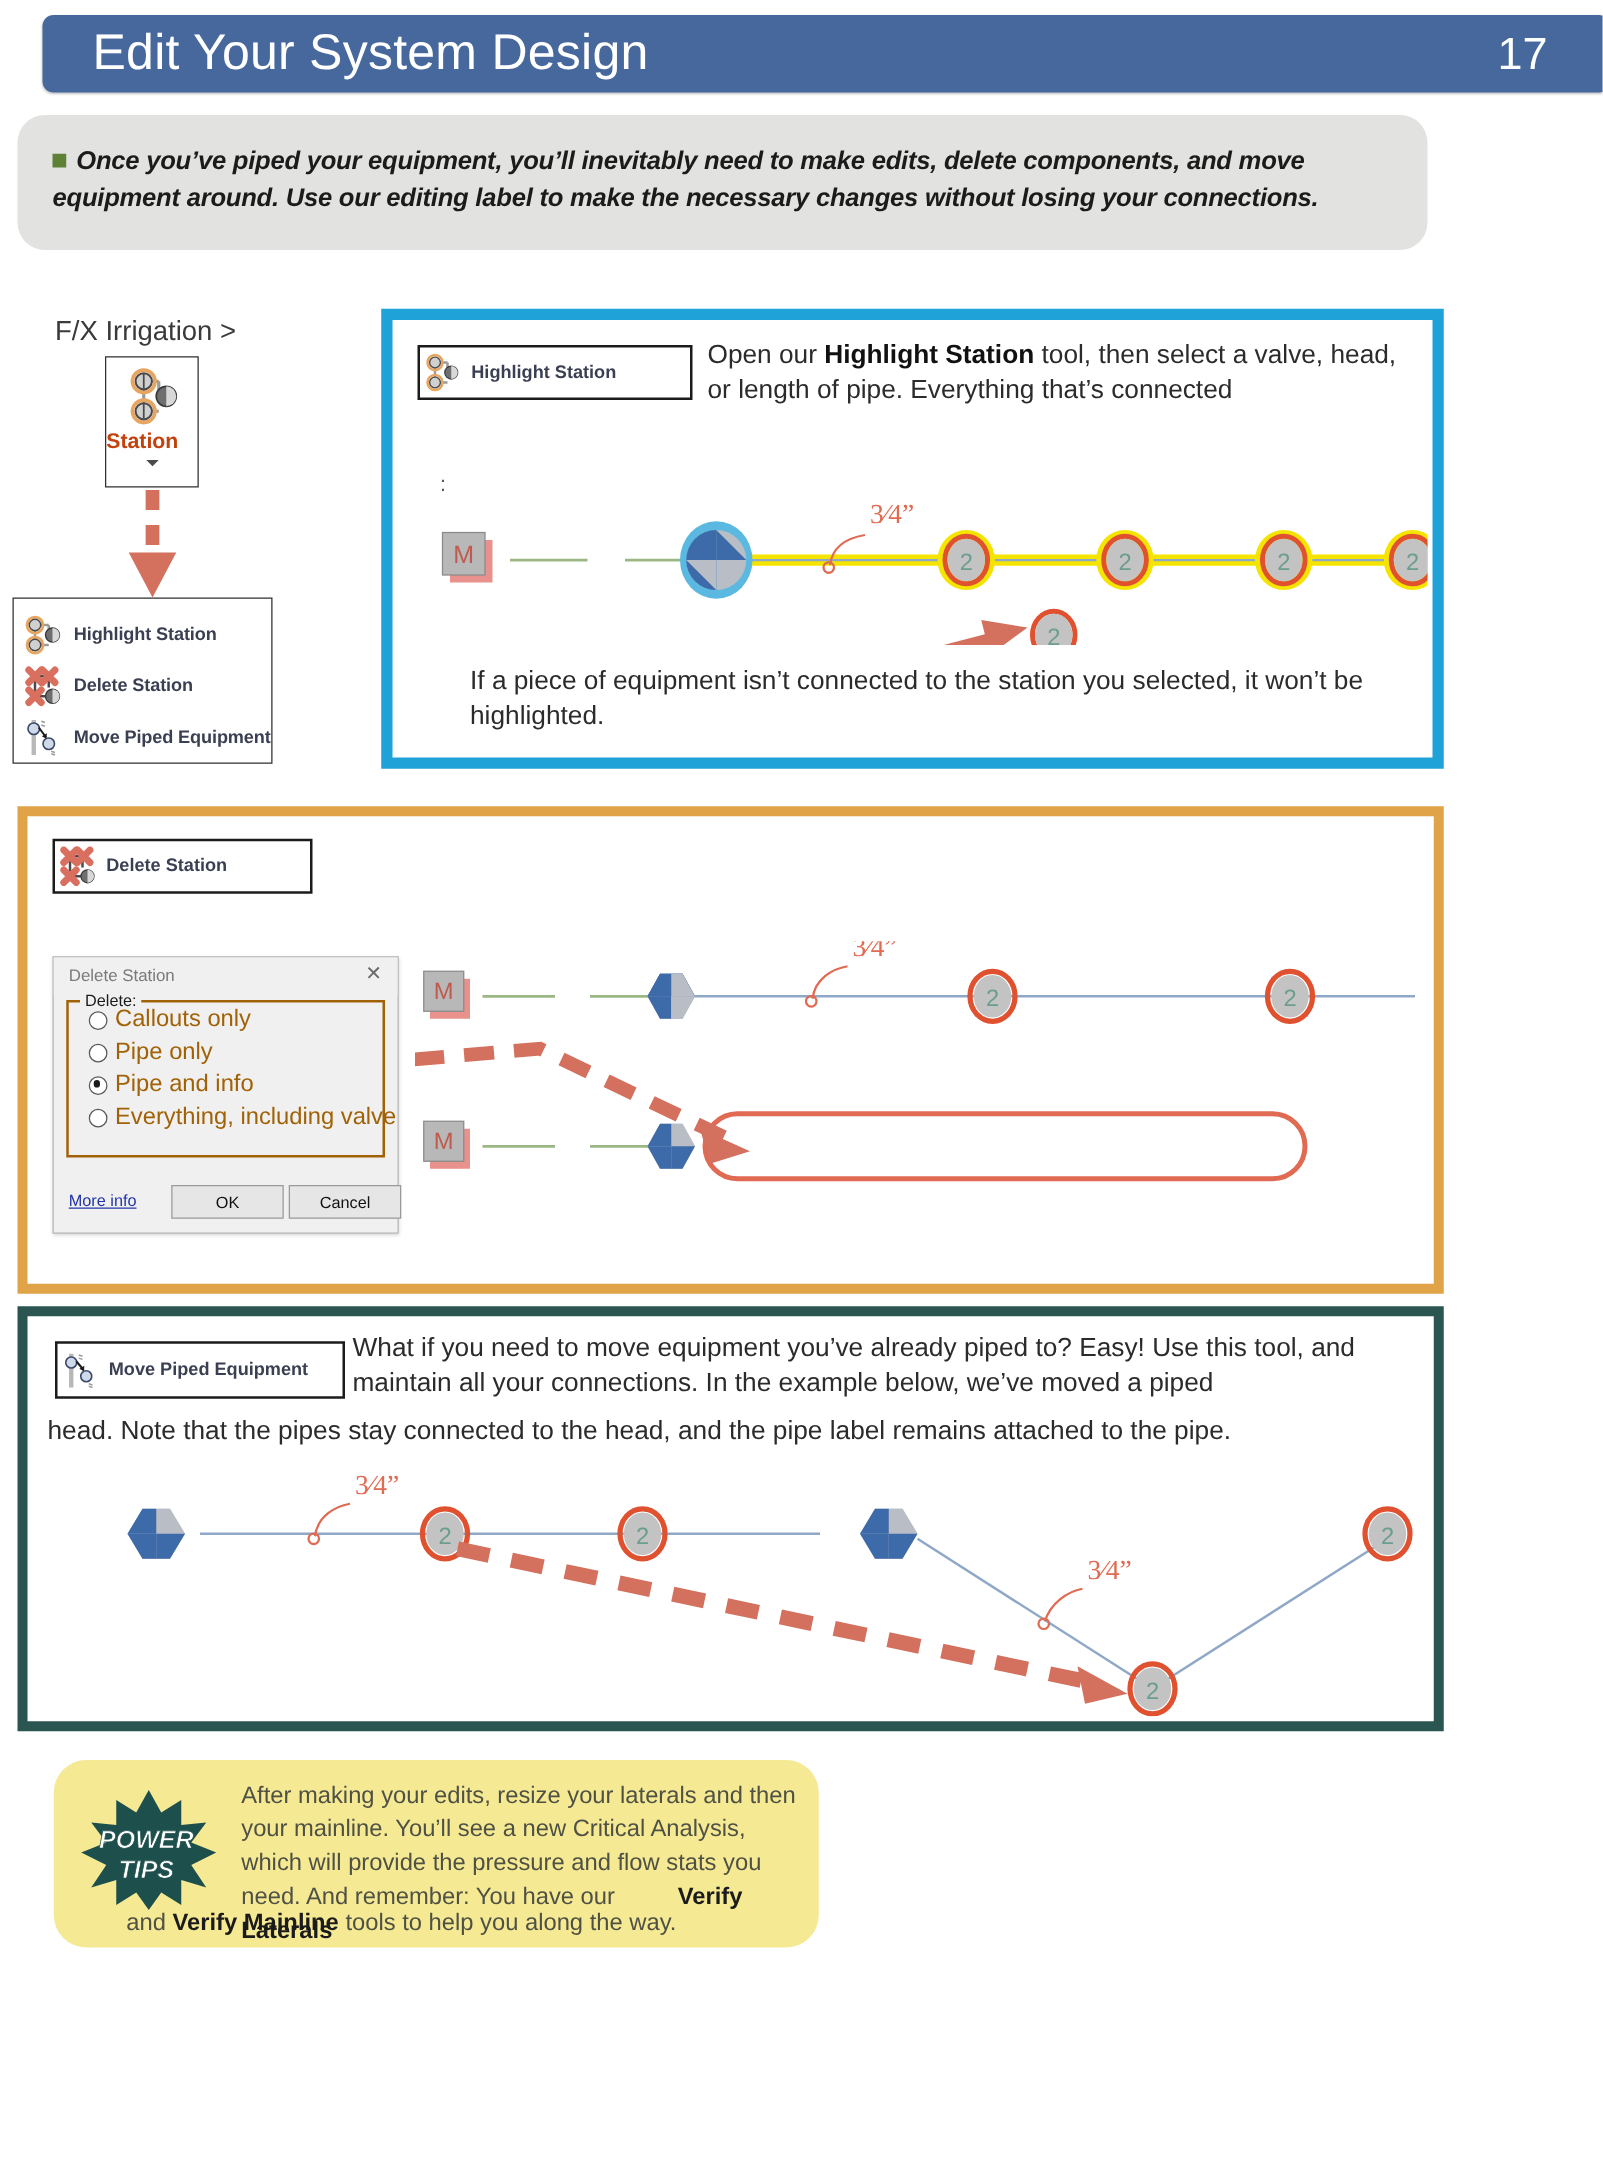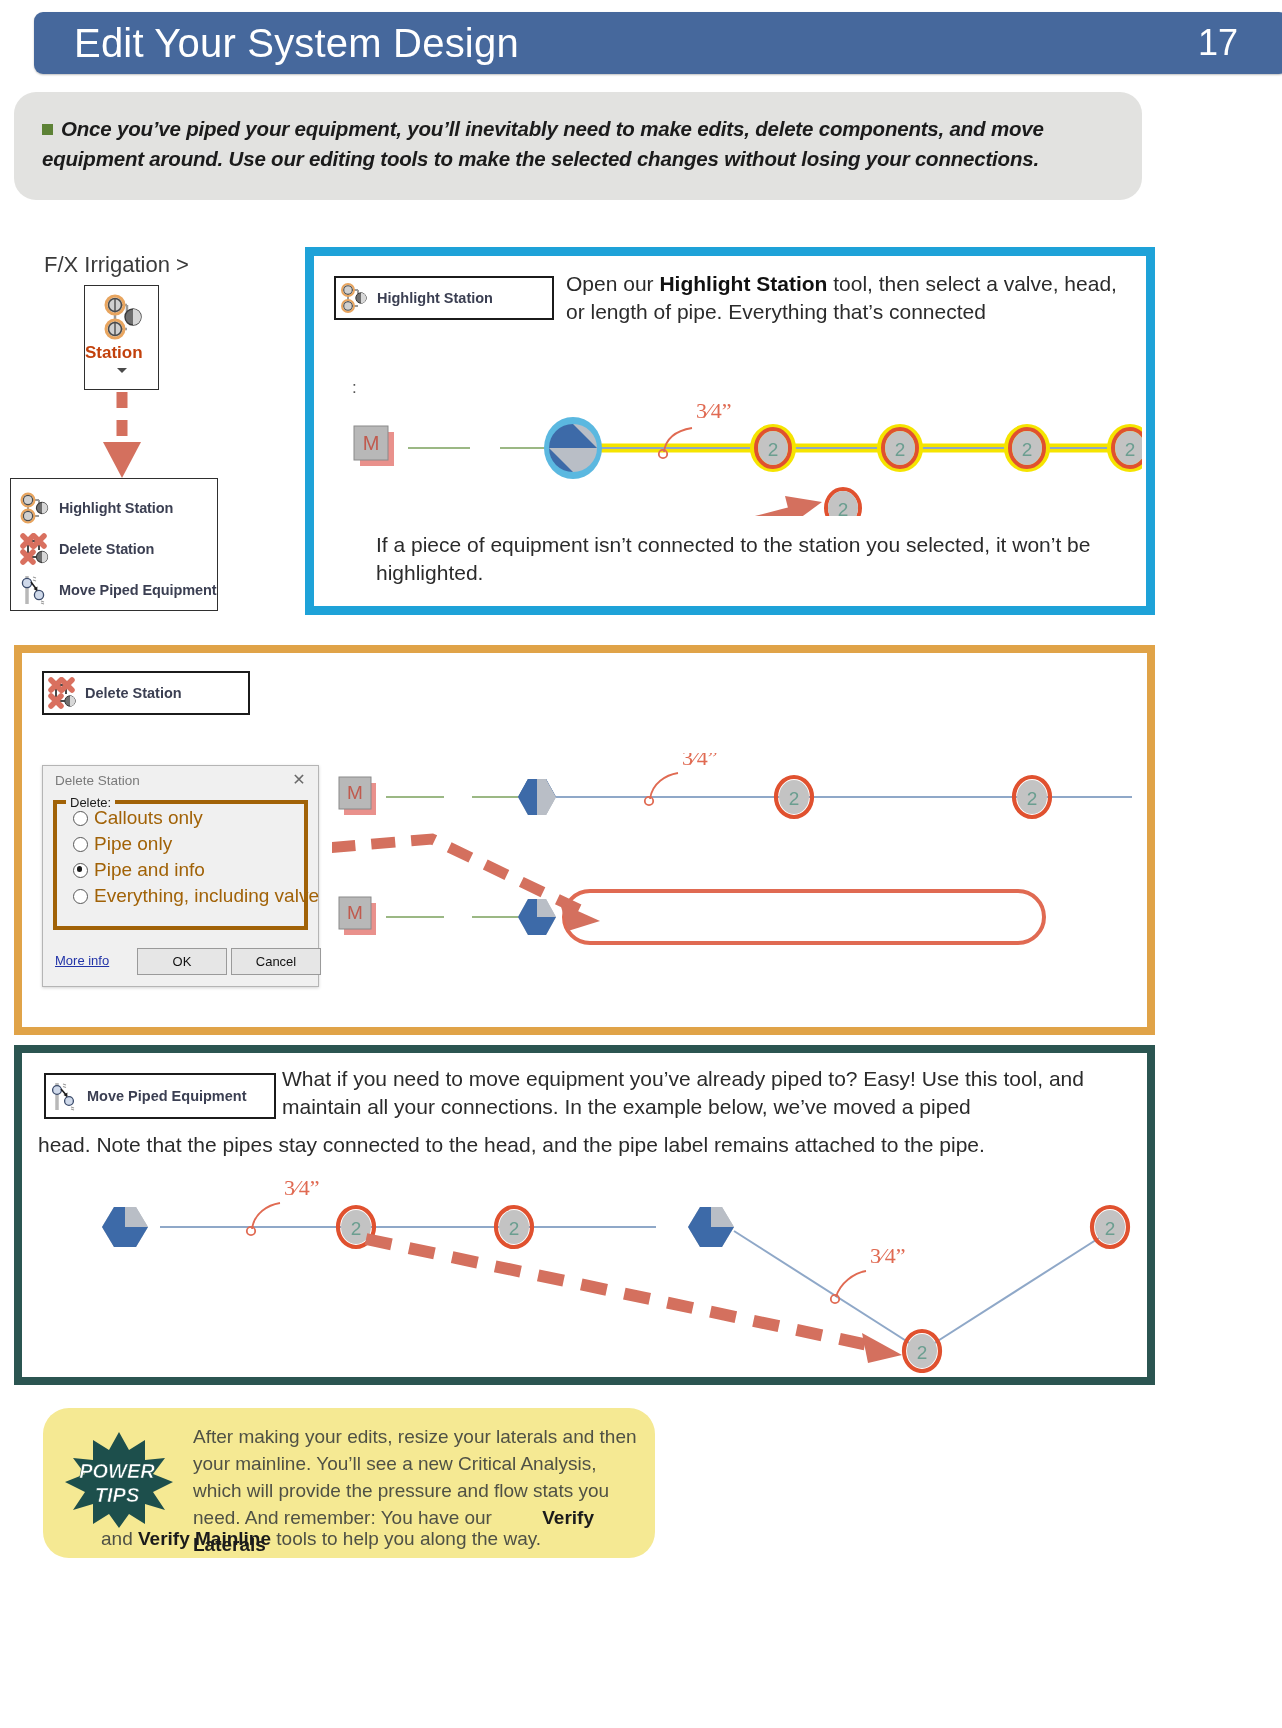--- a/index.html
+++ b/index.html
@@ -127,21 +127,21 @@
   .dlg-tb{position:relative;height:30px;background:#f0f0f0;}
   .dlg-title{
     position:absolute;left:12px;top:7px;font-size:13.5px;color:#7a7a7a;
   }
   .dlg-close{
     position:absolute;right:10px;top:5px;width:18px;height:18px;
     color:#6a6a6a;font-size:16px;line-height:18px;text-align:center;
   }
   .dlg-group{
     position:absolute;left:10px;top:34px;right:10px;height:122px;
-    border:4px solid #a16207;
+    border:2px solid #a16207;
   }
   .dlg-group-label{
     position:absolute;left:9px;top:-9px;background:#f0f0f0;padding:0 4px;
     font-size:13px;color:#1b1b1b;
   }
   .radio-row{
     position:relative;display:flex;align-items:center;height:24px;
     padding-left:10px;margin-top:2px;
   }
   .radio{
@@ -190,21 +190,21 @@
 </head>
 <body>
 
 <div class="header">
   <div class="header-title">Edit Your System Design</div>
   <div class="header-page">17</div>
 </div>
 
 <div class="intro">
   <div class="intro-text">
-    <span class="intro-bullet"></span><span>Once you’ve piped your equipment, you’ll inevitably need to make edits, delete components, and move equipment around. Use our editing tools to make the selected changes without losing your connections.</span>
+    <span class="intro-bullet"></span><span>Once you’ve piped your equipment, you’ll inevitably need to make edits, delete components, and move equipment around. Use our editing label to make the necessary changes without losing your connections.</span>
   </div>
 </div>
 
 <div class="ribbon-label">F/X Irrigation &gt;</div>
 
 <div class="station-btn">
   <div class="sb-icon">
     <svg viewBox="0 0 75 52" width="75" height="52">
       <line x1="30" y1="14" x2="42" y2="14" stroke="#9a9a9a" stroke-width="2.5"></line>
       <line x1="42" y1="14" x2="42" y2="27" stroke="#9a9a9a" stroke-width="2.5"></line>

